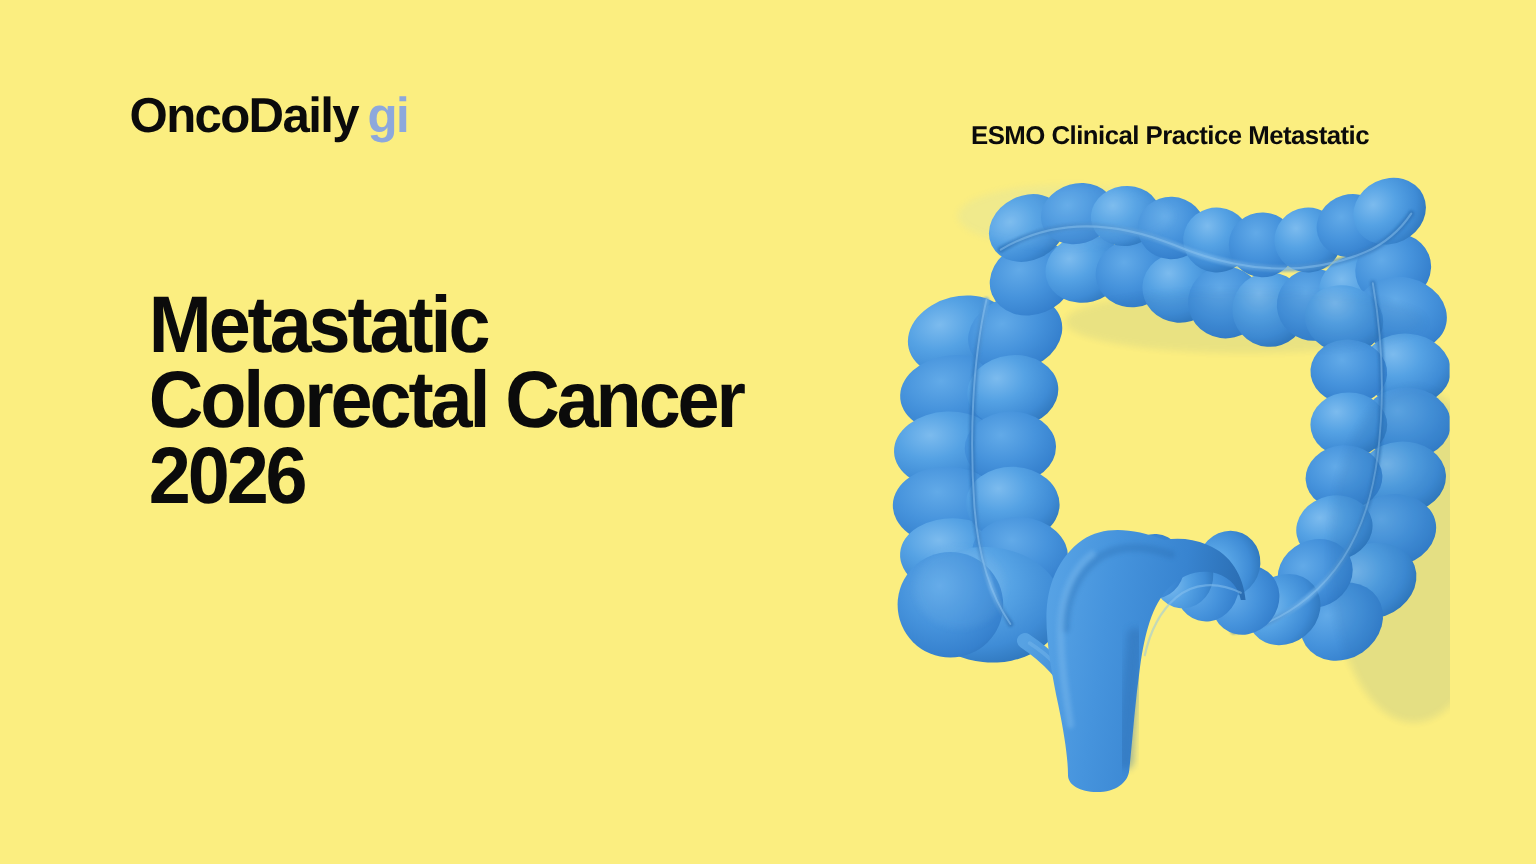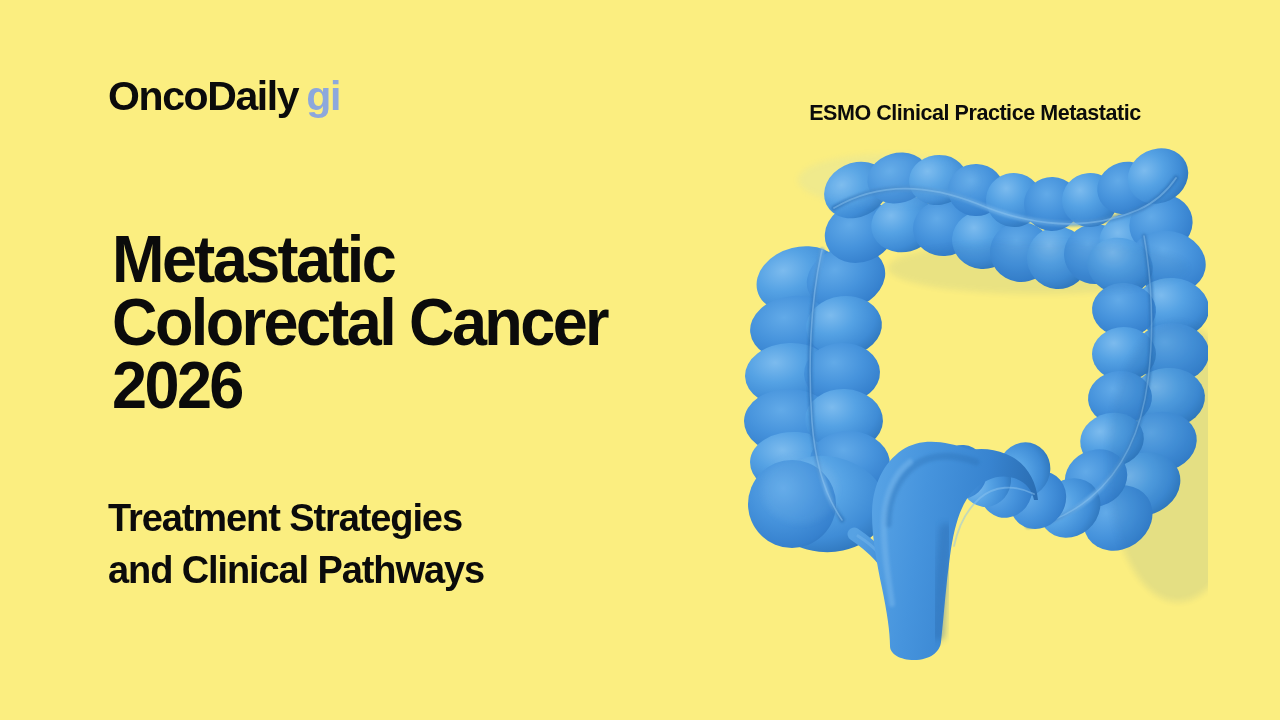--- a/index.html
+++ b/index.html
@@ -61,21 +61,21 @@
     position: absolute;
     left: 0;
     top: 222px;
     width: 620px;
     font-family: "Liberation Sans", sans-serif;
     font-size: 63px;
     font-weight: bold;
     line-height: 1.0;
     letter-spacing: -2.6px;
     color: #0B0B0B;
-    margin: 4px;
+    margin: 16px;
   }
   .headline-line {
     display: block;
     white-space: nowrap;
     transform: scaleY(1.06);
     transform-origin: left top;
   }
 
   .subhead {
     position: absolute;
@@ -142,24 +142,20 @@
       <span class="brand-main">OncoDaily</span>
       <span class="brand-sub">gi</span>
     </div>
 
     <h1 class="headline">
       <span class="headline-line">Metastatic</span>
       <span class="headline-line">Colorectal Cancer</span>
       <span class="headline-line">2026</span>
     </h1>
 
-    <h2 class="subhead">
-      <span class="subhead-line">Treatment Strategies</span>
-      <span class="subhead-line">and Clinical Pathways</span>
-    </h2>
 
   </div>
 
   <div class="illus-col">
 
     <div class="guideline-label">ESMO Clinical Practice Metastatic</div>
 
     <div class="colon-figure">
       <svg viewBox="0 0 470 530" xmlns="http://www.w3.org/2000/svg" aria-hidden="true">
         <defs>

